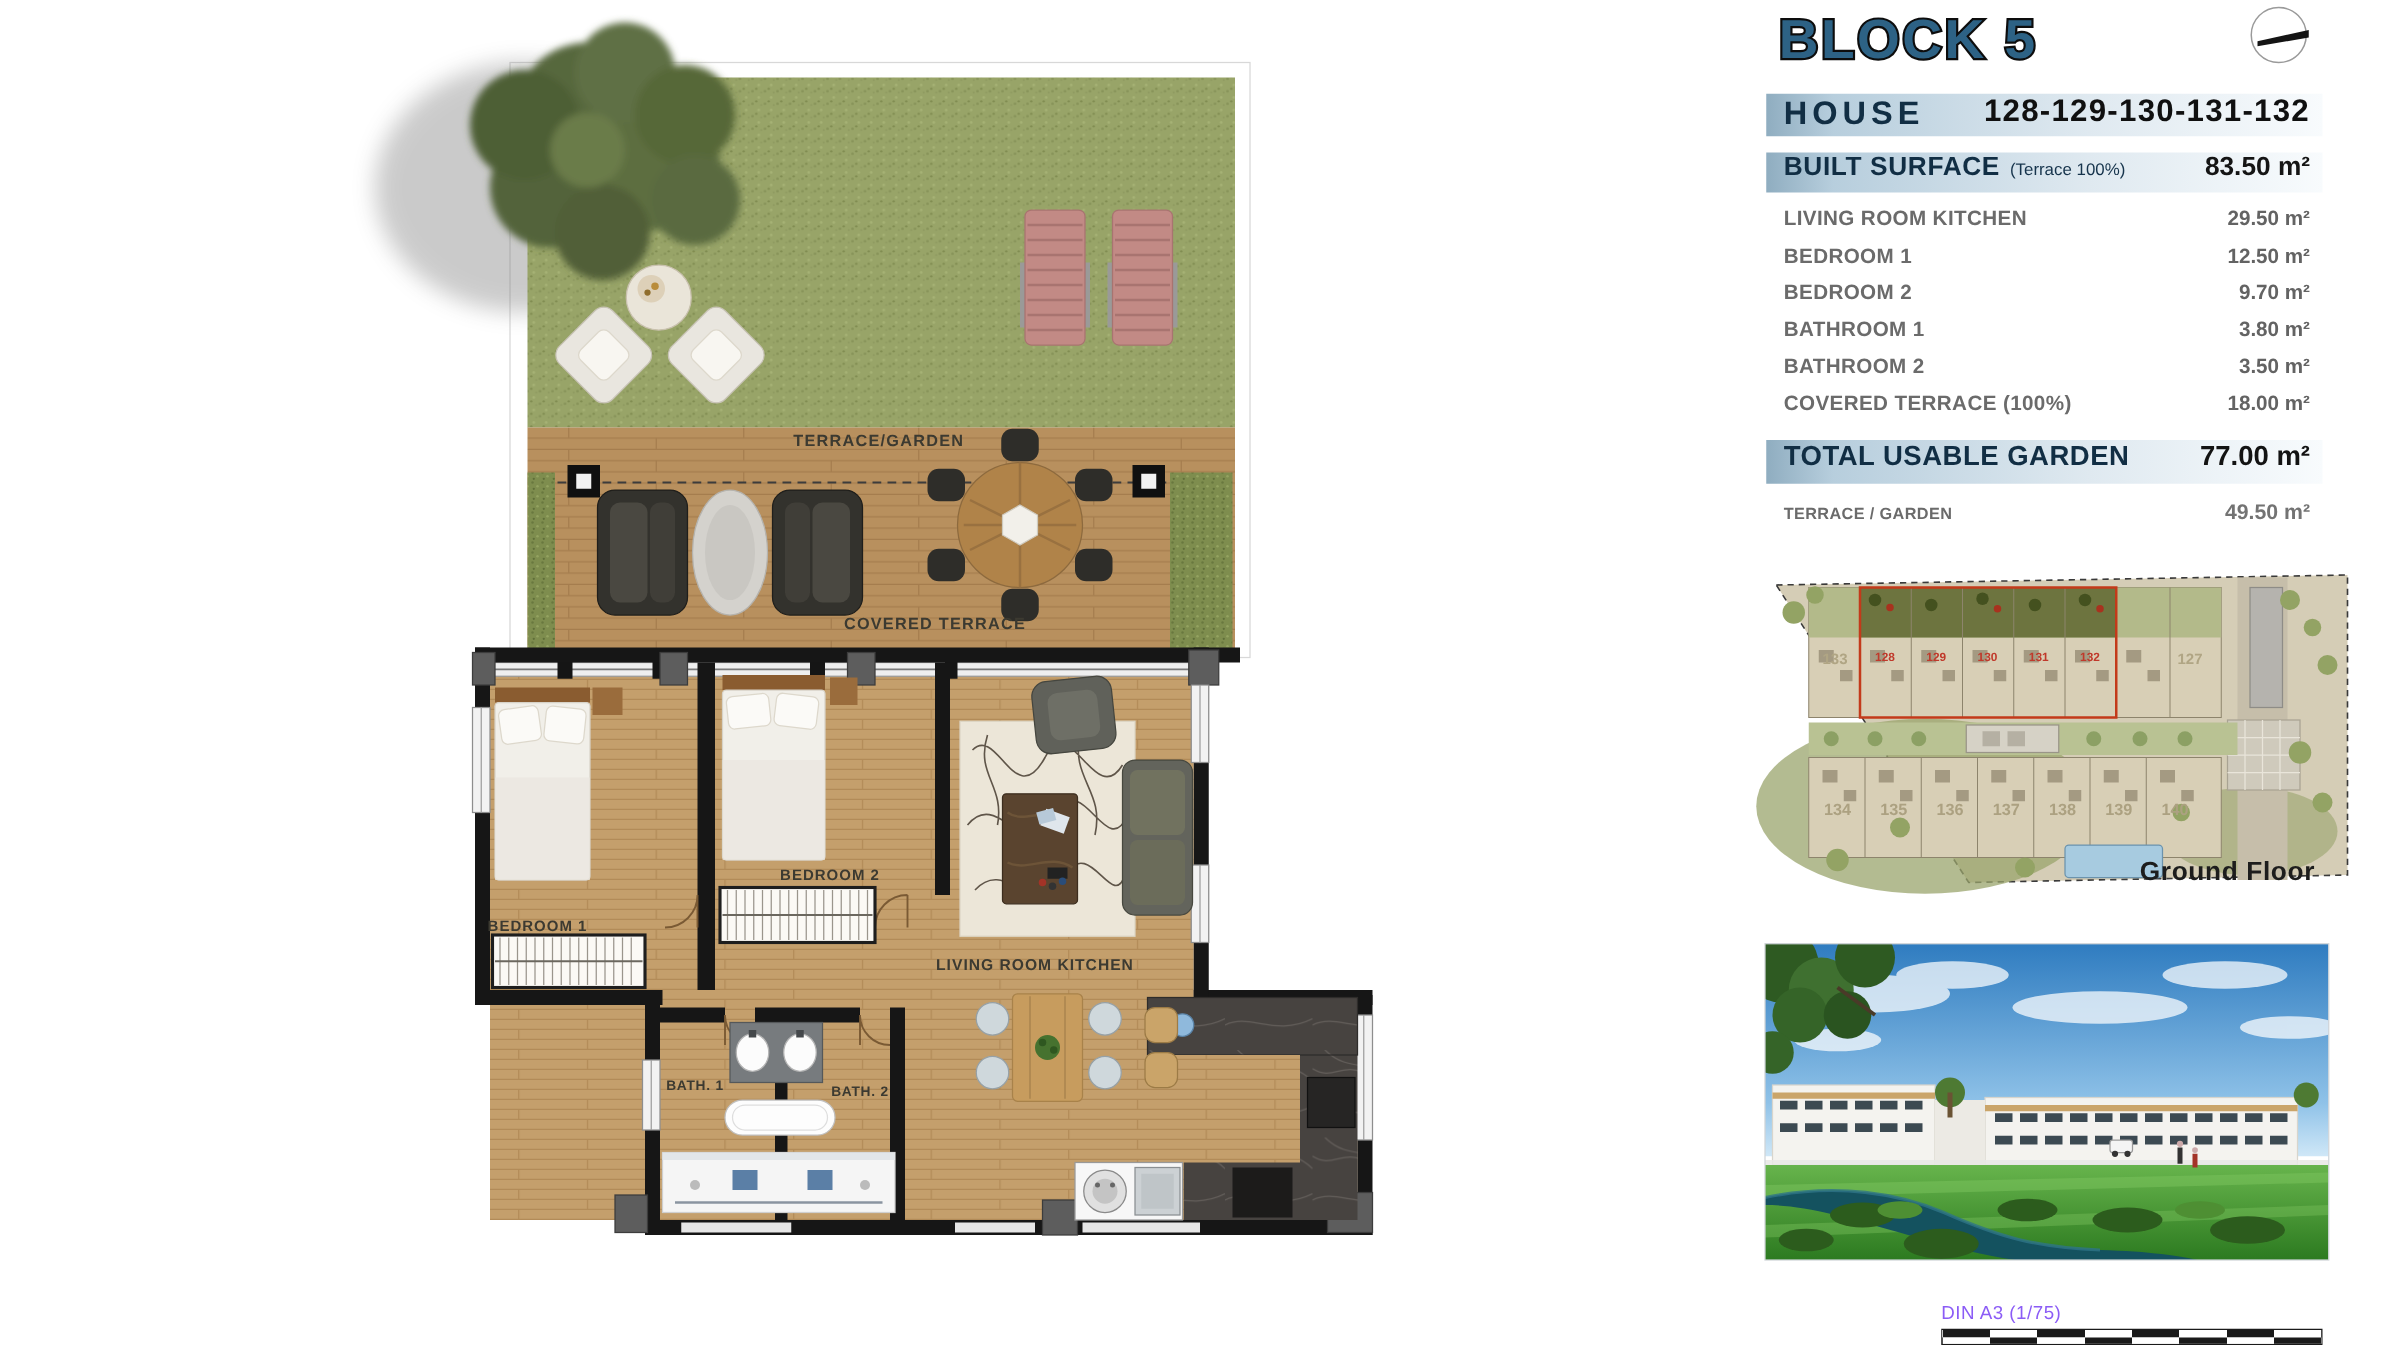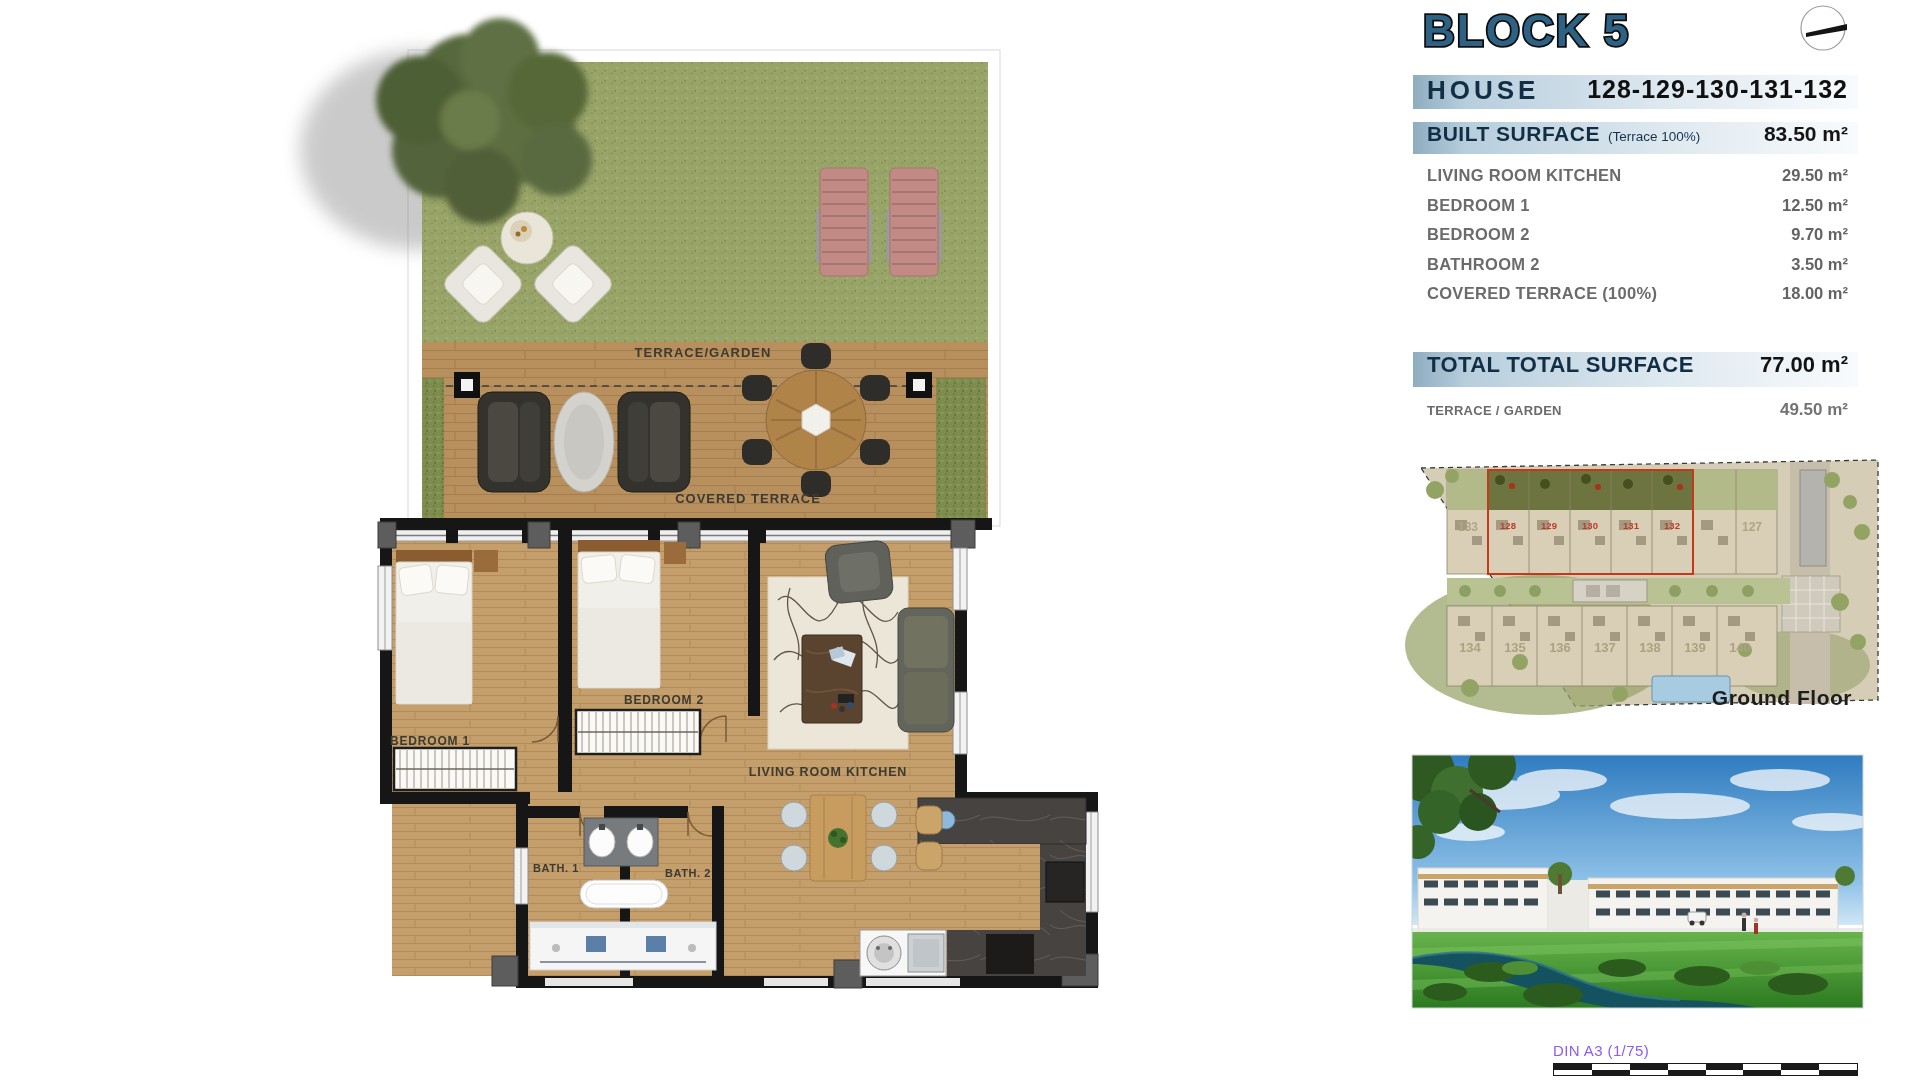--- a/index.html
+++ b/index.html
@@ -581,31 +581,35 @@
     </div>
     <div class="srow">
       <span class="lbl">BEDROOM 1</span>
       <span class="val">12.50 m²</span>
     </div>
     <div class="srow">
       <span class="lbl">BEDROOM 2</span>
       <span class="val">9.70 m²</span>
     </div>
     <div class="srow">
+      <span class="lbl">BATHROOM 1</span>
+      <span class="val">3.80 m²</span>
+    </div>
+    <div class="srow">
       <span class="lbl">BATHROOM 2</span>
       <span class="val">3.50 m²</span>
     </div>
     <div class="srow">
       <span class="lbl">COVERED TERRACE (100%)</span>
       <span class="val">18.00 m²</span>
     </div>
   </div>
 
   <div class="bar total-bar">
-    <span class="total-label">TOTAL TOTAL SURFACE</span>
+    <span class="total-label">TOTAL USABLE GARDEN</span>
     <span class="total-value">77.00 m²</span>
   </div>
 
   <div class="tg-row">
     <span class="lbl">TERRACE / GARDEN</span>
     <span class="val">49.50 m²</span>
   </div>
 
   <div class="ground-floor">Ground Floor</div>
 

